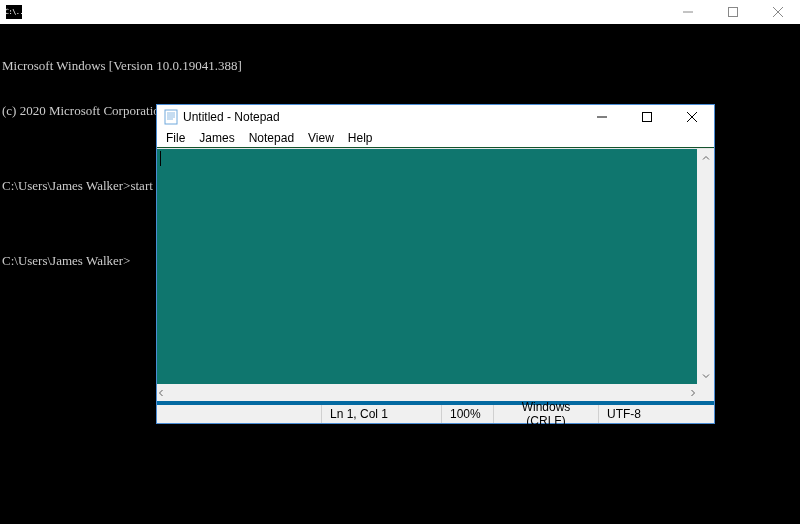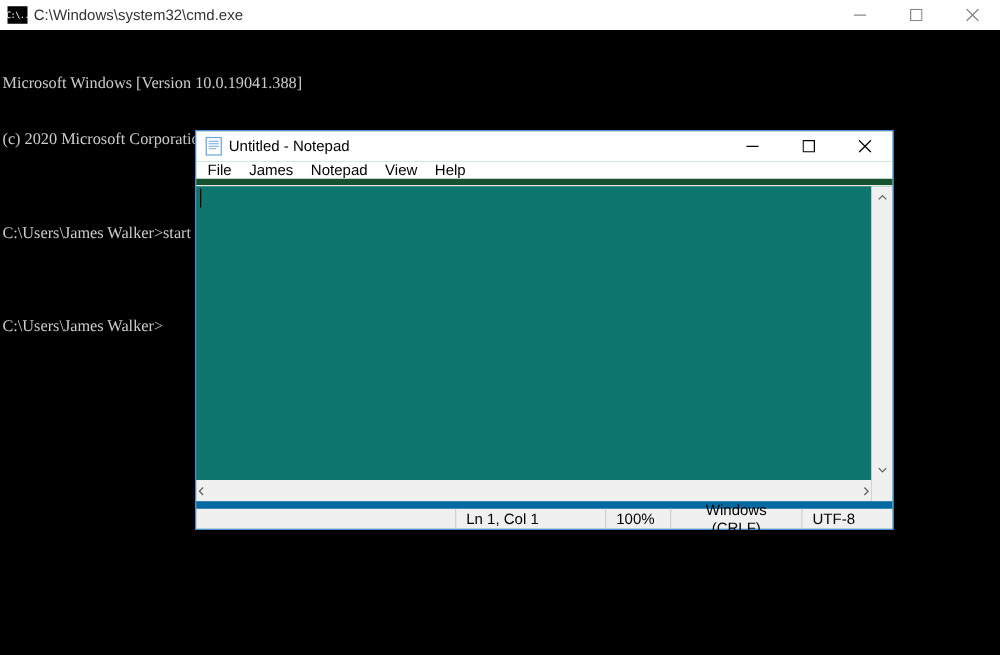--- a/index.html
+++ b/index.html
@@ -82,21 +82,21 @@
       color: #000;
     }
     .np-winbtn svg { width: 10px; height: 10px; }
 
     .np-menu {
       height: 19px;
       display: flex; align-items: center;
       font-size: 12px;
       padding-left: 2px;
       background: #fff;
-      border-bottom: 5px solid #14532d;
+      border-bottom: 1px solid #14532d;
       text-align: right;
     }
     .np-menu-item { padding: 2px 7px; cursor: default; }
 
     .np-textarea-wrap {
       flex: 1;
       display: flex;
       position: relative;
       border-top: 1px solid #e5e5e5;
     }
@@ -131,46 +131,45 @@
       display: flex;
     }
     .np-hscroll .np-scroll-track { flex: 1; }
     .np-hscroll-corner {
       width: 17px; height: 17px;
       background: #f0f0f0;
     }
 
     .np-status {
       height: 22px;
-      border-top: 6px solid #0369a1;
+      border-top: 4px solid #0369a1;
       background: #f0f0f0;
       display: flex;
       font-size: 12px;
       color: #000;
     }
     .np-status-cell {
       border-left: 1px solid #d0d0d0;
       display: flex; align-items: center;
       padding: 0 8px;
     }
     .np-status-spacer { flex: 1; }
     .np-status-pos { width: 120px; }
     .np-status-zoom { width: 52px; }
     .np-status-eol { width: 105px; text-align: center; }
-    .np-status-enc { width: 73px; }
+    .np-status-enc { width: 116px; }
   </style>
 </head>
 <body>
 
 <div class="cmd-window">
   <div class="cmd-titlebar">
     <div class="cmd-icon">
       <span class="cmd-icon-text">C:\..</span>
     </div>
-    <span class="cmd-title">C:\Windows\system32\cmd.exe</span>
     <div class="cmd-title-spacer"></div>
     <div class="cmd-winbtn">
       <svg viewBox="0 0 10 10">
           <line x1="0" y1="5" x2="10" y2="5" stroke="currentColor" stroke-width="1"></line>
         </svg>
     </div>
     <div class="cmd-winbtn">
       <svg viewBox="0 0 10 10">
           <rect x="0.5" y="0.5" width="9" height="9" fill="none" stroke="currentColor" stroke-width="1"></rect>
         </svg>

